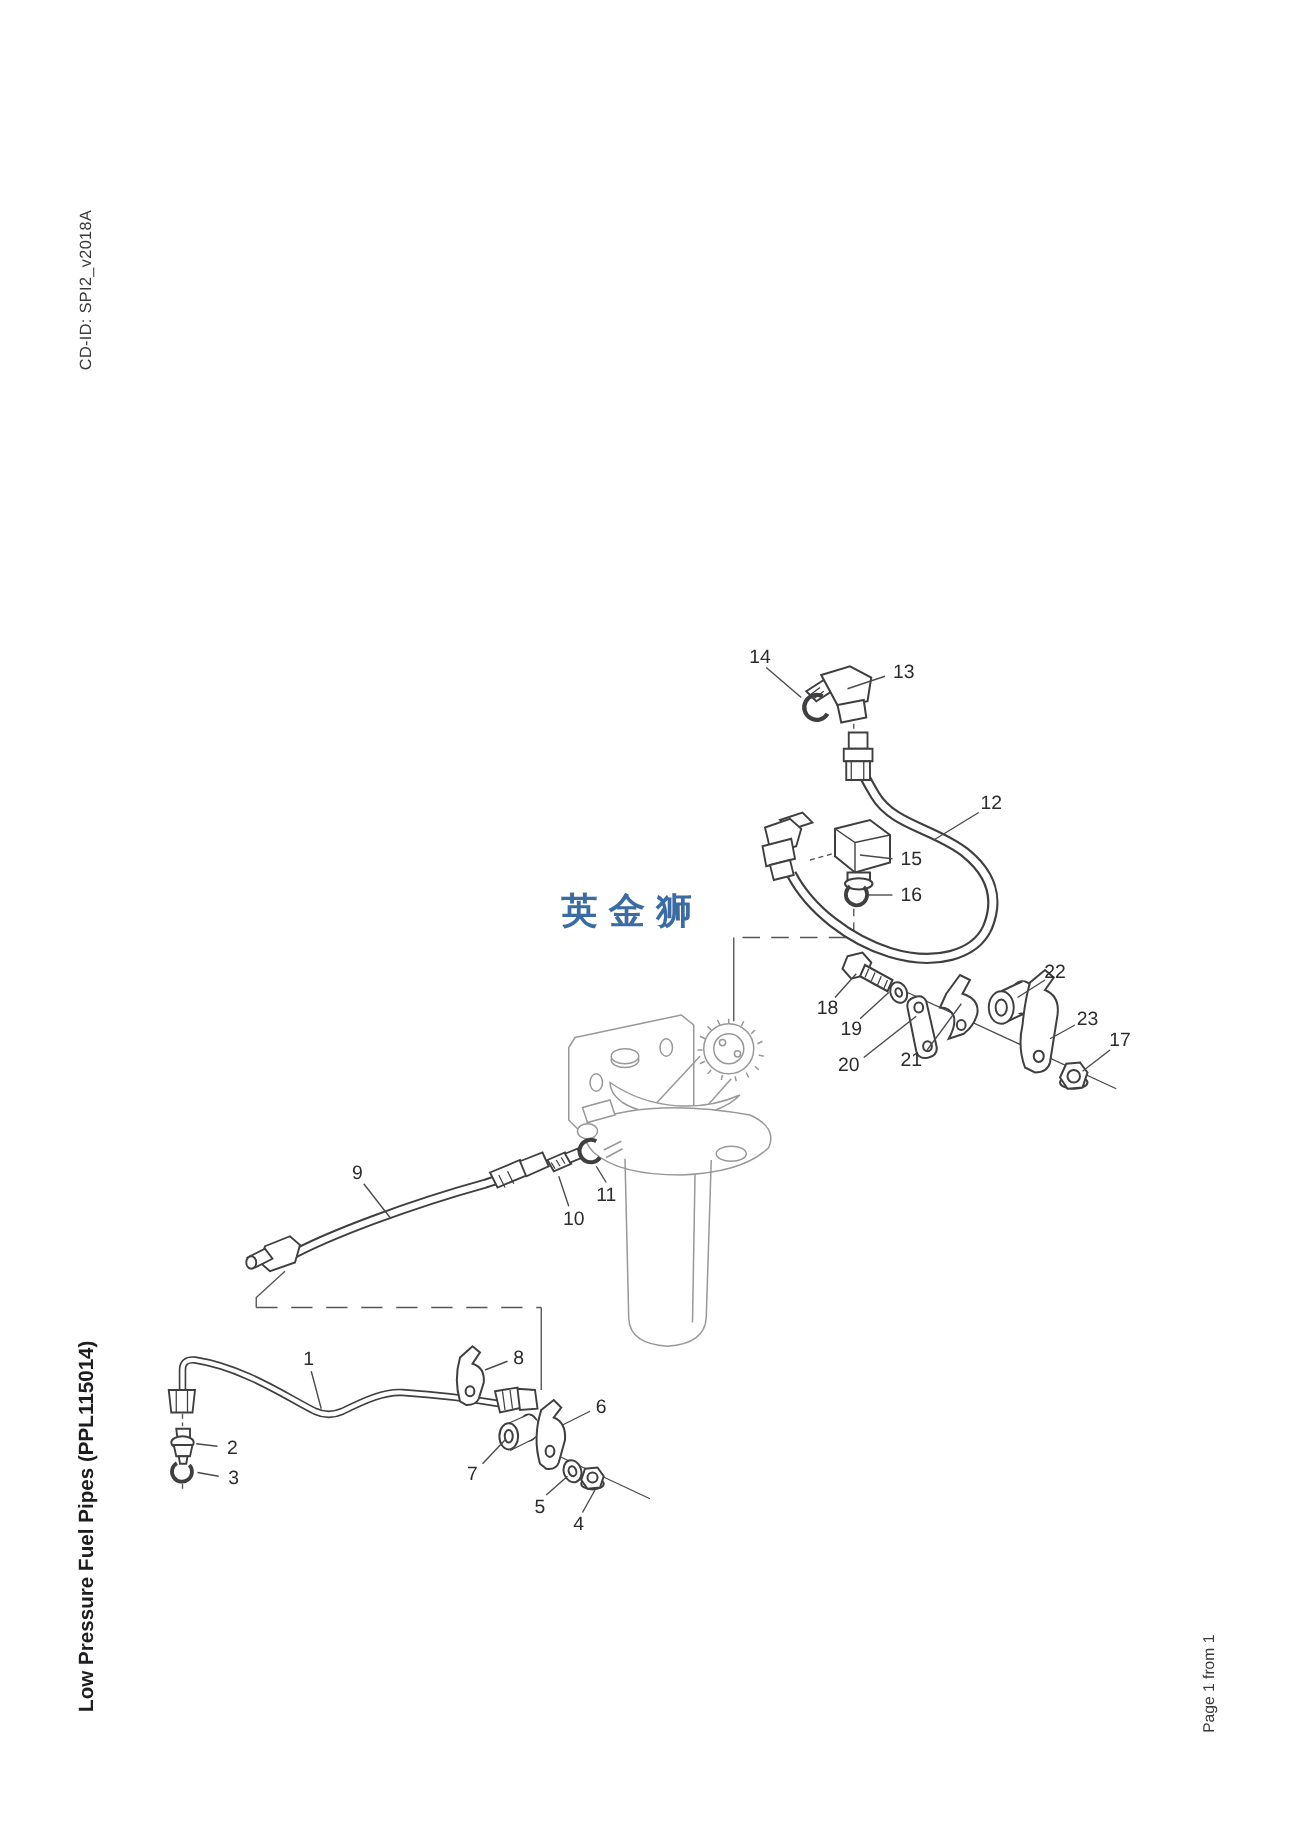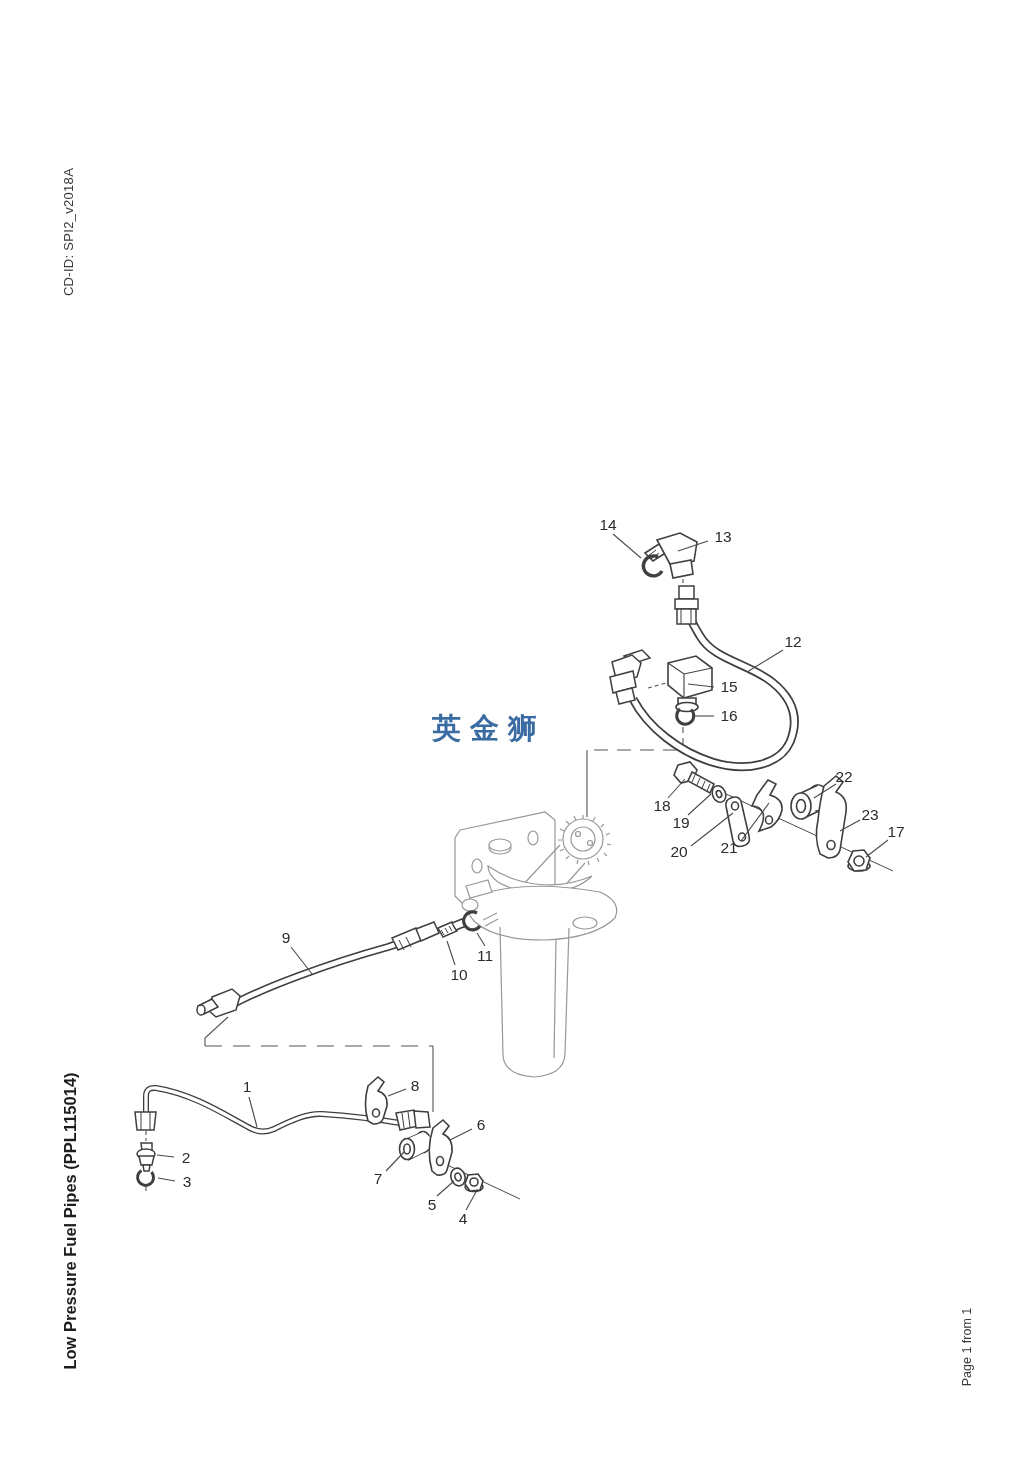--- a/index.html
+++ b/index.html
@@ -25,21 +25,21 @@
 <body>
 
 <div class="page">
 
   <div class="vtext cdid" style="left:68px;top:232px;">CD-ID: SPI2_v2018A</div>
 
   <div class="vtext title" style="left:70px;top:1221px;">Low Pressure Fuel Pipes (PPL115014)</div>
 
   <div class="vtext pageno" style="left:967px;top:1347px;">Page 1 from 1</div>
 
-  <div class="watermark" id="watermark" style="left: 489px; top: 729px; color: rgb(58, 107, 163); text-align: center;">英金狮</div>
+  <div class="watermark" id="watermark" style="left: 506px; top: 729px; color: rgb(58, 107, 163); text-align: center;">英金狮</div>
 
   <svg id="diagram-svg" width="1033" height="1461" viewBox="0 0 1033 1461">
 
     <g stroke="#55555a" stroke-width="1.1" fill="none">
       <line x1="683" y1="572" x2="683" y2="585" stroke-dasharray="4 3"></line>
       <line x1="648" y1="688" x2="666" y2="683" stroke-dasharray="4 3"></line>
       <line x1="683" y1="727" x2="683" y2="750" stroke-dasharray="6 5"></line>
       <line x1="677" y1="750" x2="590" y2="750" stroke-dasharray="14 9"></line>
       <line x1="587" y1="750" x2="587" y2="817"></line>
       <polyline points="228,1017 205,1038 205,1046"></polyline>

